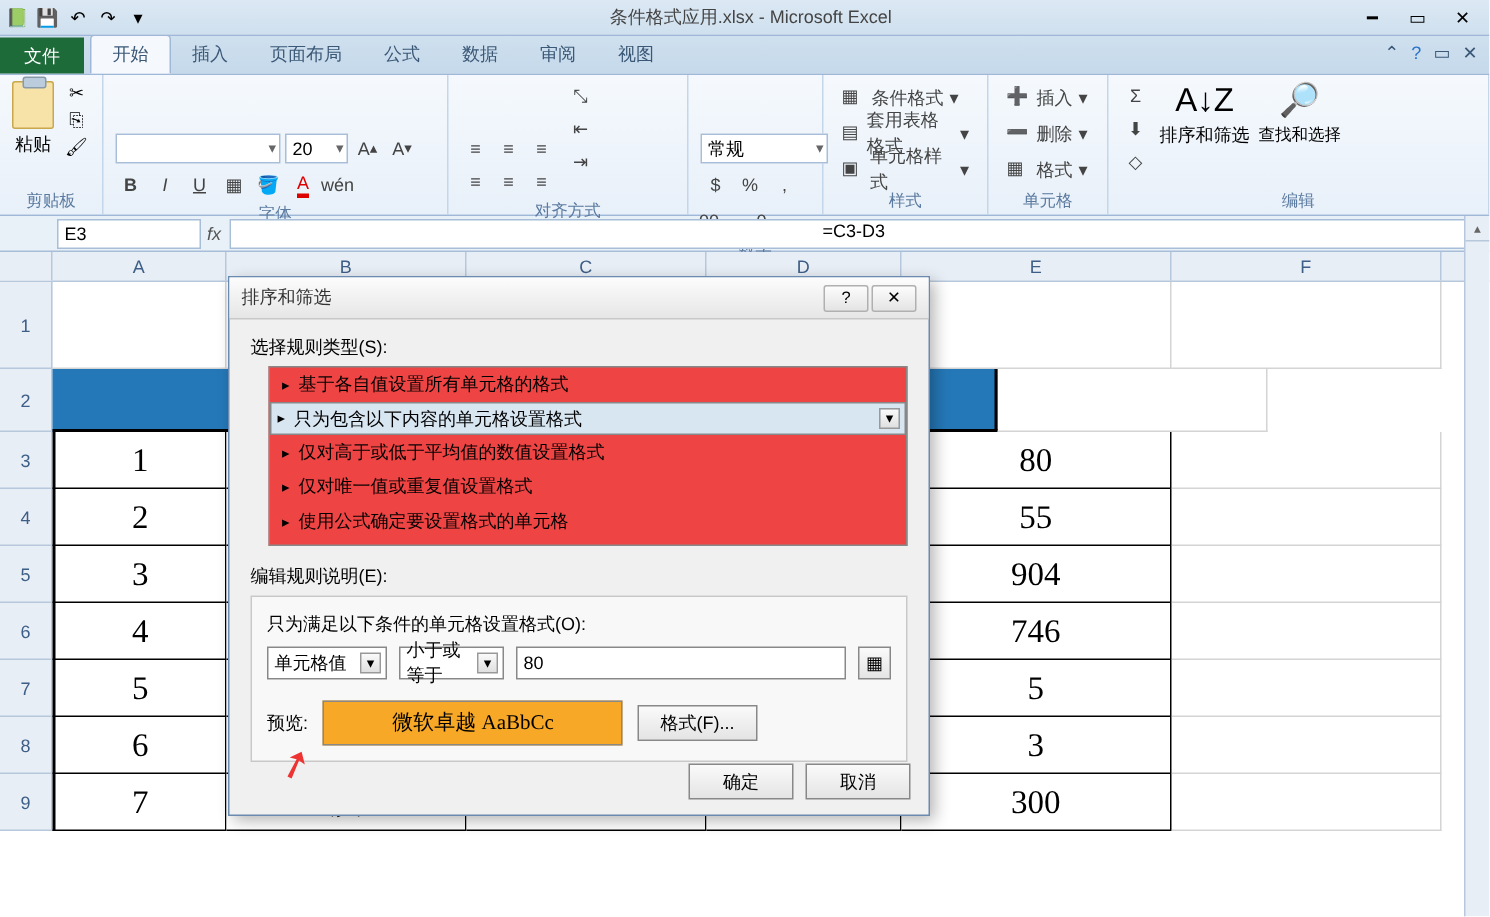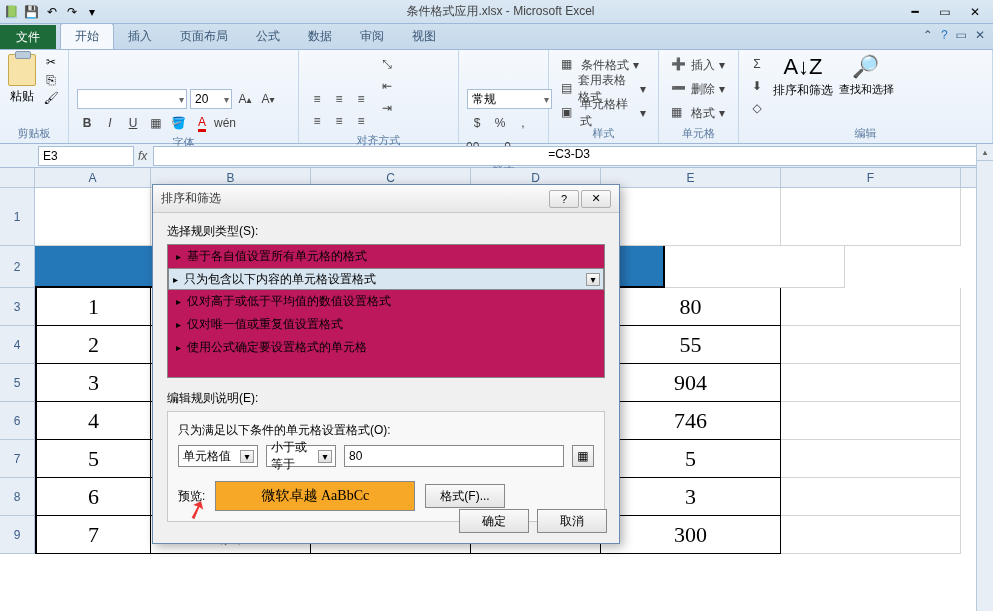--- a/index.html
+++ b/index.html
@@ -63,21 +63,21 @@
 .row1h { height: 58px; } 
 
 
 .dialog { position: absolute; left: 152px; top: 184px; width: 468px; height: 360px; background: #f0f0f0; border: 1px solid #6a8aaf; box-shadow: 3px 3px 10px rgba(0,0,0,0.3); }
 .dlg-title { height: 28px; background: linear-gradient(#fcfcfc,#e6e6e6); border-bottom: 1px solid #c8c8c8; display: flex; align-items: center; padding: 0 8px; }
 .dlg-title .t { flex: 1; font-size: 12px; color: #333; }
 .dlg-title .cbtns { display: flex; gap: 2px; }
 .dlg-title .cbtn { width: 30px; height: 18px; border: 1px solid #b0b0b0; background: linear-gradient(#fcfcfc,#e4e4e4); border-radius: 2px; display: flex; align-items: center; justify-content: center; font-size: 11px; }
 .dlg-body { padding: 10px 14px; }
 .sec-lbl { font-size: 12px; margin-bottom: 4px; }
-.rule-list { border: 1px solid #888; background: #be185d; height: 134px; overflow: hidden; }
+.rule-list { border: 1px solid #888; background: #ef4444; height: 120px; overflow: hidden; margin-left: 12px; }
 .rule-item { padding: 3px 8px; font-size: 12px; display: flex; align-items: center; gap: 6px; }
 .rule-item.sel { background: #d8e6f2; }
 .rule-item::before { content: '▸'; font-size: 10px; }
 .edit-area { margin-top: 12px; }
 .inner-box { border: 1px solid #c8c8c8; background: #f8f8f8; padding: 10px; margin-top: 4px; }
 .inline-lbl { font-size: 12px; margin-bottom: 6px; }
 .ctrl-row { display: flex; gap: 8px; align-items: center; margin-bottom: 14px; }
 .sel { border: 1px solid #888; background: #fff; height: 22px; padding: 0 18px 0 4px; font-size: 12px; display: flex; align-items: center; position: relative; }
 .sel::after { content:'▾'; position: absolute; right: 3px; font-size: 10px; border: 1px solid #999; width: 12px; text-align: center; background: linear-gradient(#fafafa,#e0e0e0); }
 .txtin { border: 1px solid #888; background: #fff; height: 22px; padding: 0 4px; font-size: 12px; flex: 1; }

